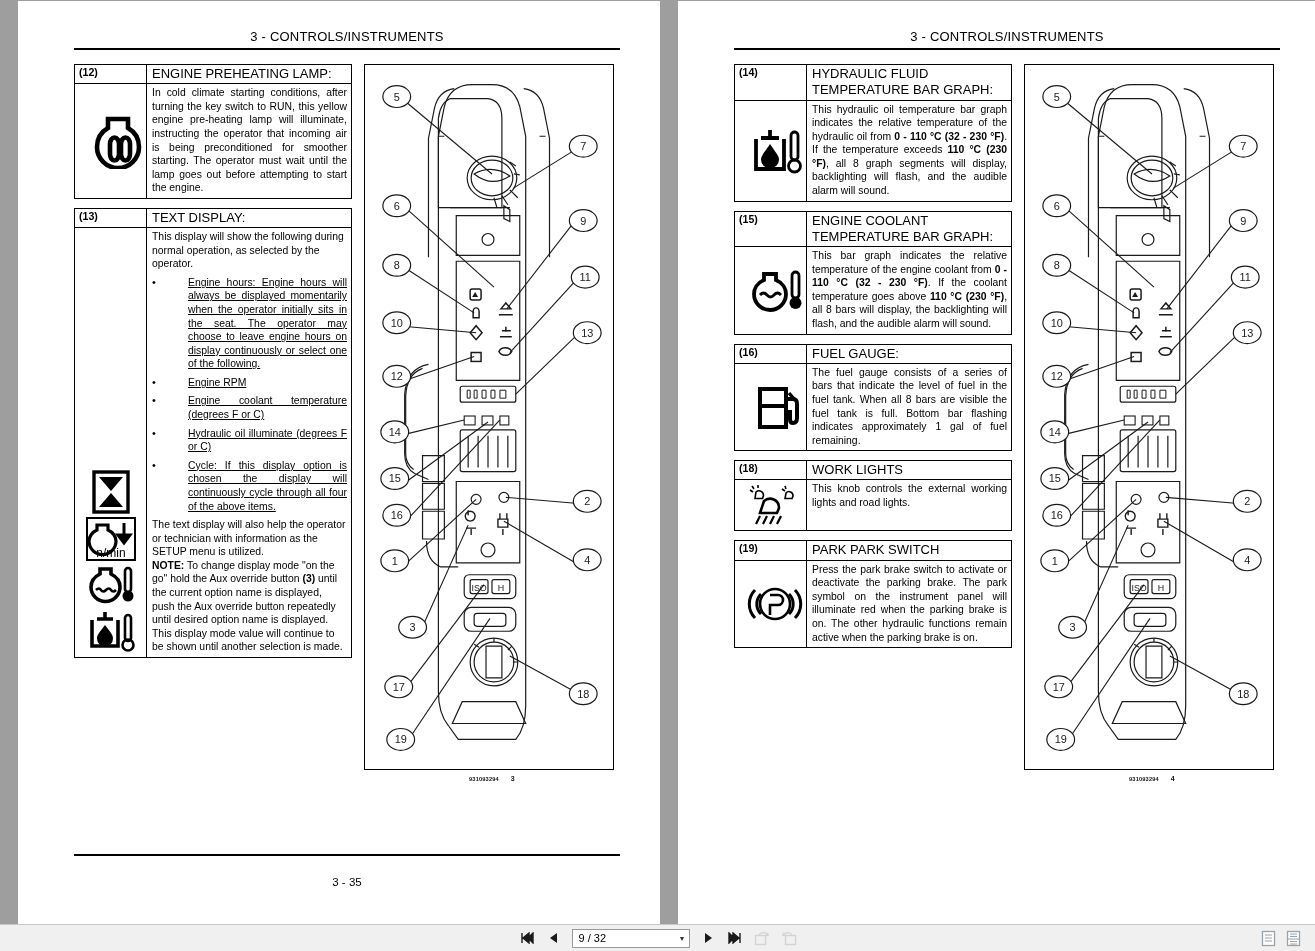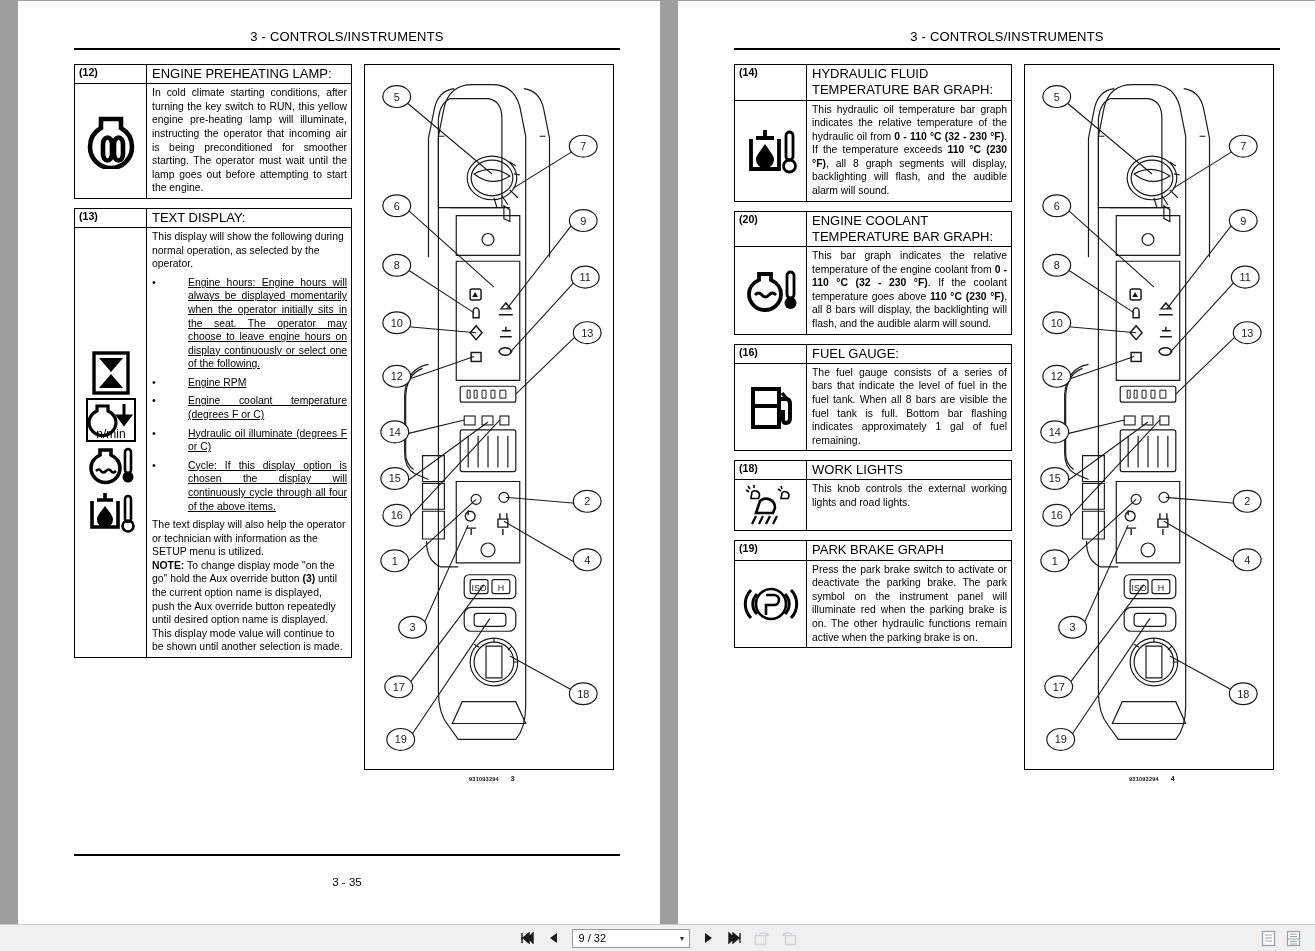--- a/index.html
+++ b/index.html
@@ -72,21 +72,21 @@
     flex:1;
     font-size:13px;
     padding:1px 3px 1px 5px;
     line-height:1.25;
     box-sizing:border-box;
   }
   .item-body{display:flex;}
   .item-icon{
     width:72px;flex:0 0 72px;
     border-right:1.6px solid #000;
-    display:flex;align-items:center;justify-content:center;
+    display:flex;align-items:center;justify-content:flex-end;
     padding:4px 2px;
     box-sizing:border-box;
   }
   .item-icon.stack{flex-direction:column;gap:1px;padding:3px 2px;}
   .item-text{
     flex:1;
     font-size:10.4px;
     line-height:1.305;
     padding:2px 4px 3px 5px;
     box-sizing:border-box;
@@ -430,21 +430,21 @@
                   </svg>
                 </div>
                 <div class="item-text">
                   <p><span>This hydraulic oil temperature bar graph indicates the relative temperature of the hydraulic oil from </span><b>0 - 110 °C (32 - 230 °F)</b><span>. If the temperature exceeds </span><b>110 °C (230 °F)</b><span>, all 8 graph segments will display, backlighting will flash, and the audible alarm will sound.</span></p>
                 </div>
               </div>
             </div>
 
             <div class="item">
               <div class="item-head">
-                <div class="item-num">(20)</div>
+                <div class="item-num">(15)</div>
                 <div class="item-title">ENGINE COOLANT TEMPERATURE BAR GRAPH:</div>
               </div>
               <div class="item-body">
                 <div class="item-icon">
                   <svg width="56" height="48" viewBox="0 0 56 48" aria-hidden="true">
                     <path d="M16 8 h12 v6 c7 3 10 9 10 14 a16 16 0 0 1 -32 0 c0 -5 3 -11 10 -14 z" fill="none" stroke="#000" stroke-width="3.8"></path>
                     <path d="M12 29 q3.5 -4 7 0 t7 0 t7 0" fill="none" stroke="#000" stroke-width="2.8"></path>
                     <rect x="44" y="6" width="7" height="26" rx="3.5" fill="none" stroke="#000" stroke-width="2.8"></rect>
                     <circle cx="47.5" cy="37" r="6" fill="#000"></circle>
                   </svg>
@@ -496,21 +496,21 @@
                     </g>
                   </svg>
                 </div>
                 <div class="item-text">This knob controls the external working lights and road lights.</div>
               </div>
             </div>
 
             <div class="item">
               <div class="item-head">
                 <div class="item-num">(19)</div>
-                <div class="item-title">PARK BRAKE GRAPH</div>
+                <div class="item-title">PARK PARK SWITCH</div>
               </div>
               <div class="item-body">
                 <div class="item-icon">
                   <svg width="58" height="50" viewBox="0 0 58 50" aria-hidden="true">
                     <circle cx="29" cy="25" r="15" fill="none" stroke="#000" stroke-width="2.6"></circle>
                     <path d="M24 16 h8 a5 5 0 0 1 0 10 h-8 v10" fill="none" stroke="#000" stroke-width="2.6"></path>
                     <path d="M9 11 a20 20 0 0 0 0 28" fill="none" stroke="#000" stroke-width="3"></path>
                     <path d="M15 15 a14 14 0 0 0 0 20" fill="none" stroke="#000" stroke-width="3"></path>
                     <path d="M49 11 a20 20 0 0 1 0 28" fill="none" stroke="#000" stroke-width="3"></path>
                     <path d="M43 15 a14 14 0 0 1 0 20" fill="none" stroke="#000" stroke-width="3"></path>

